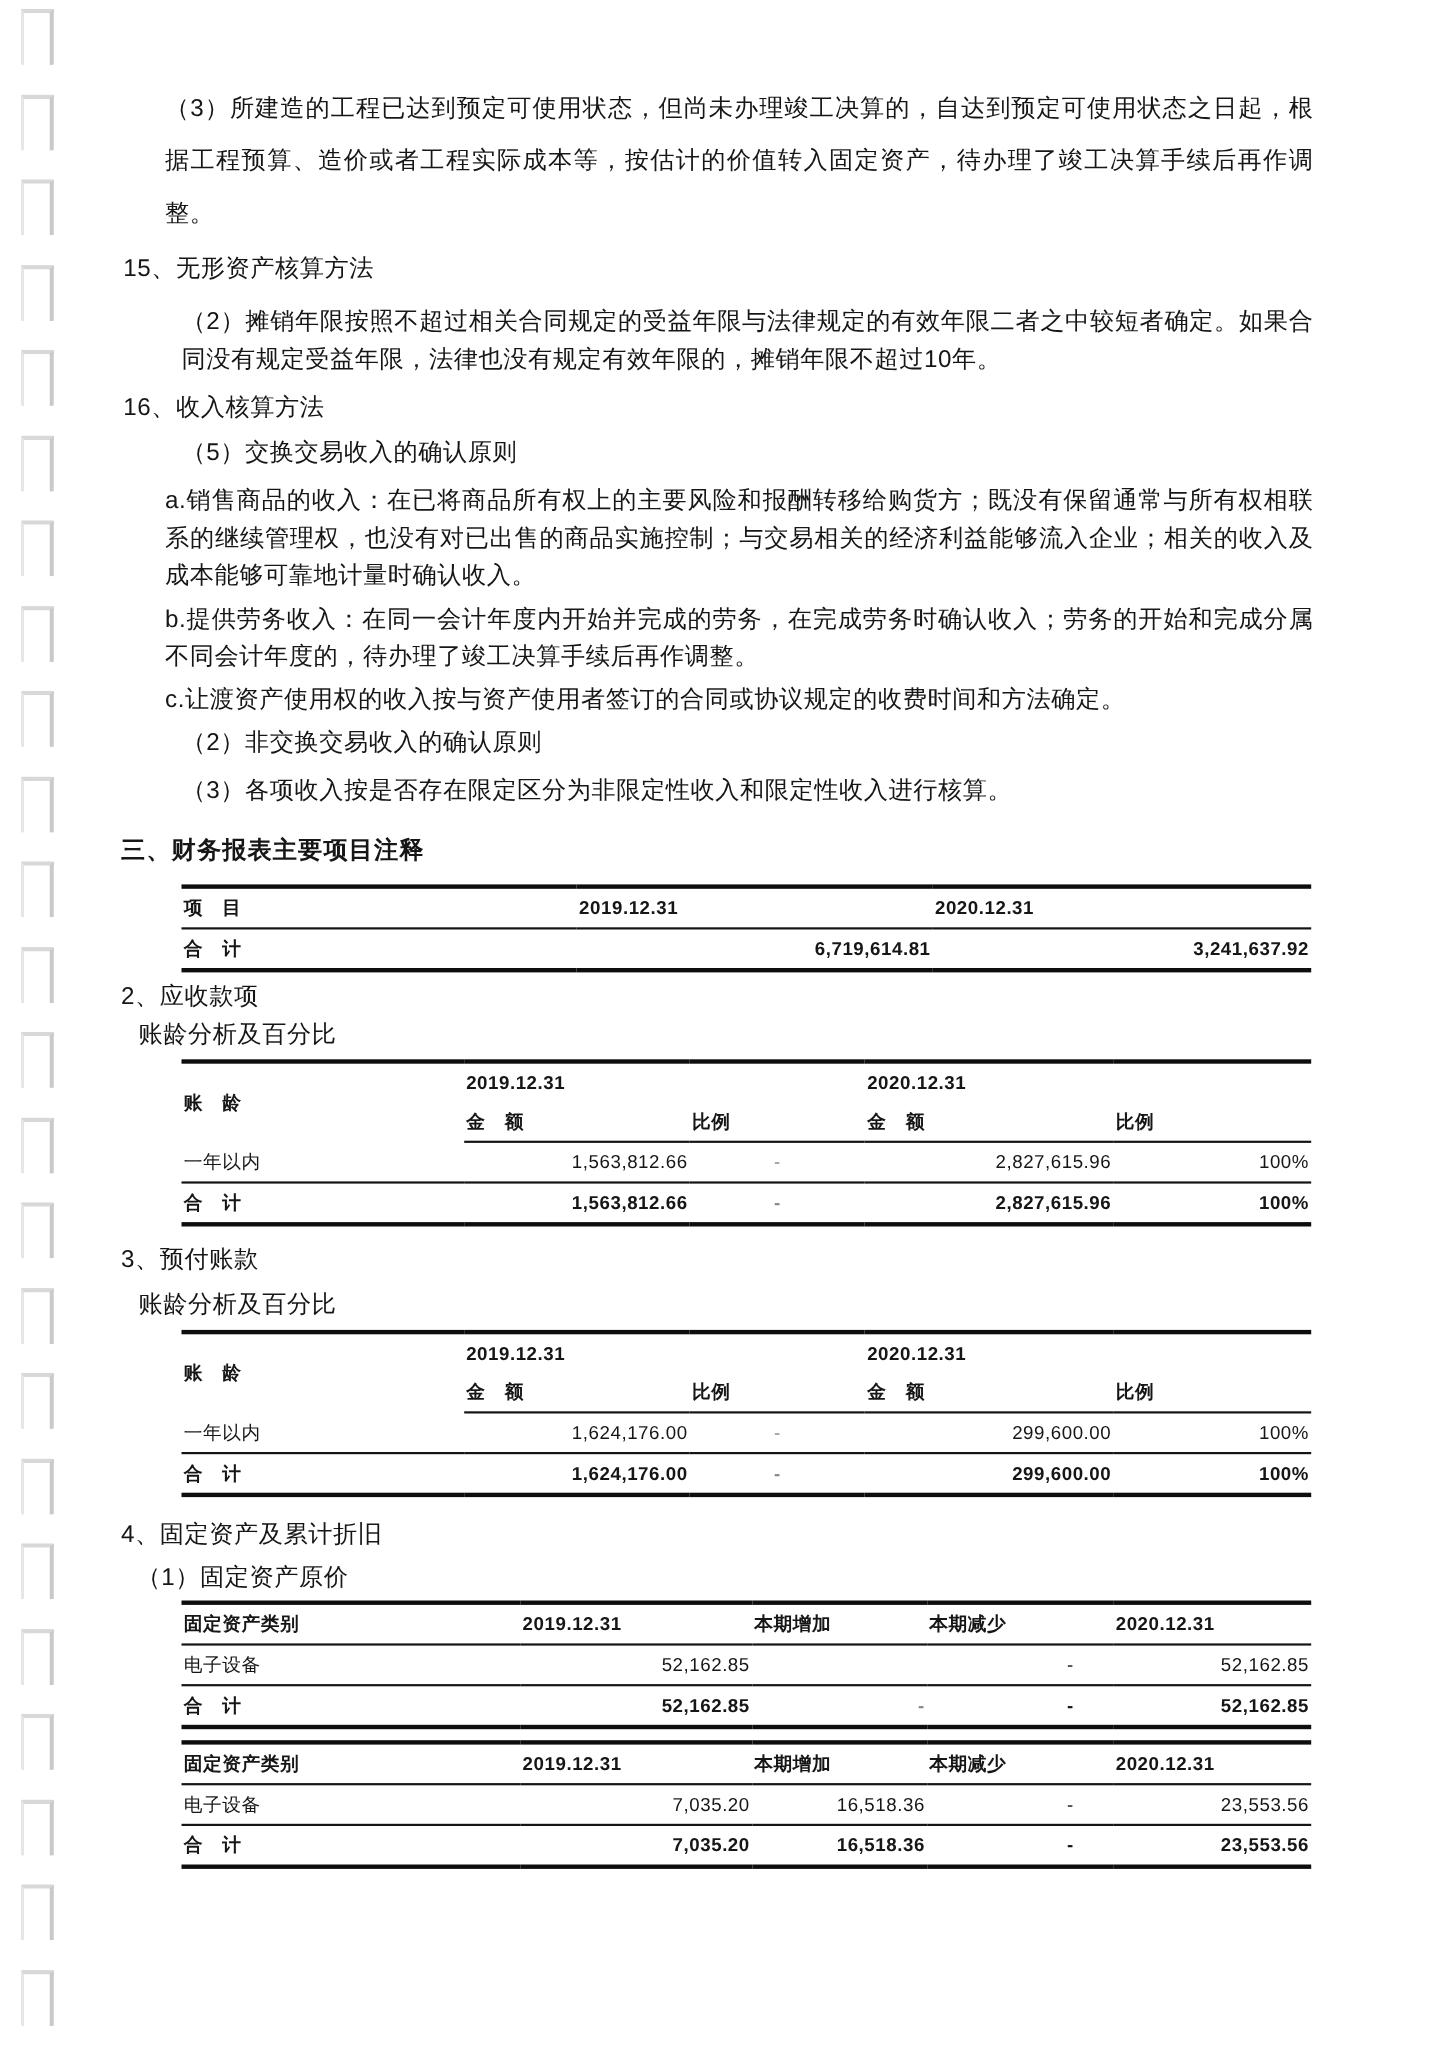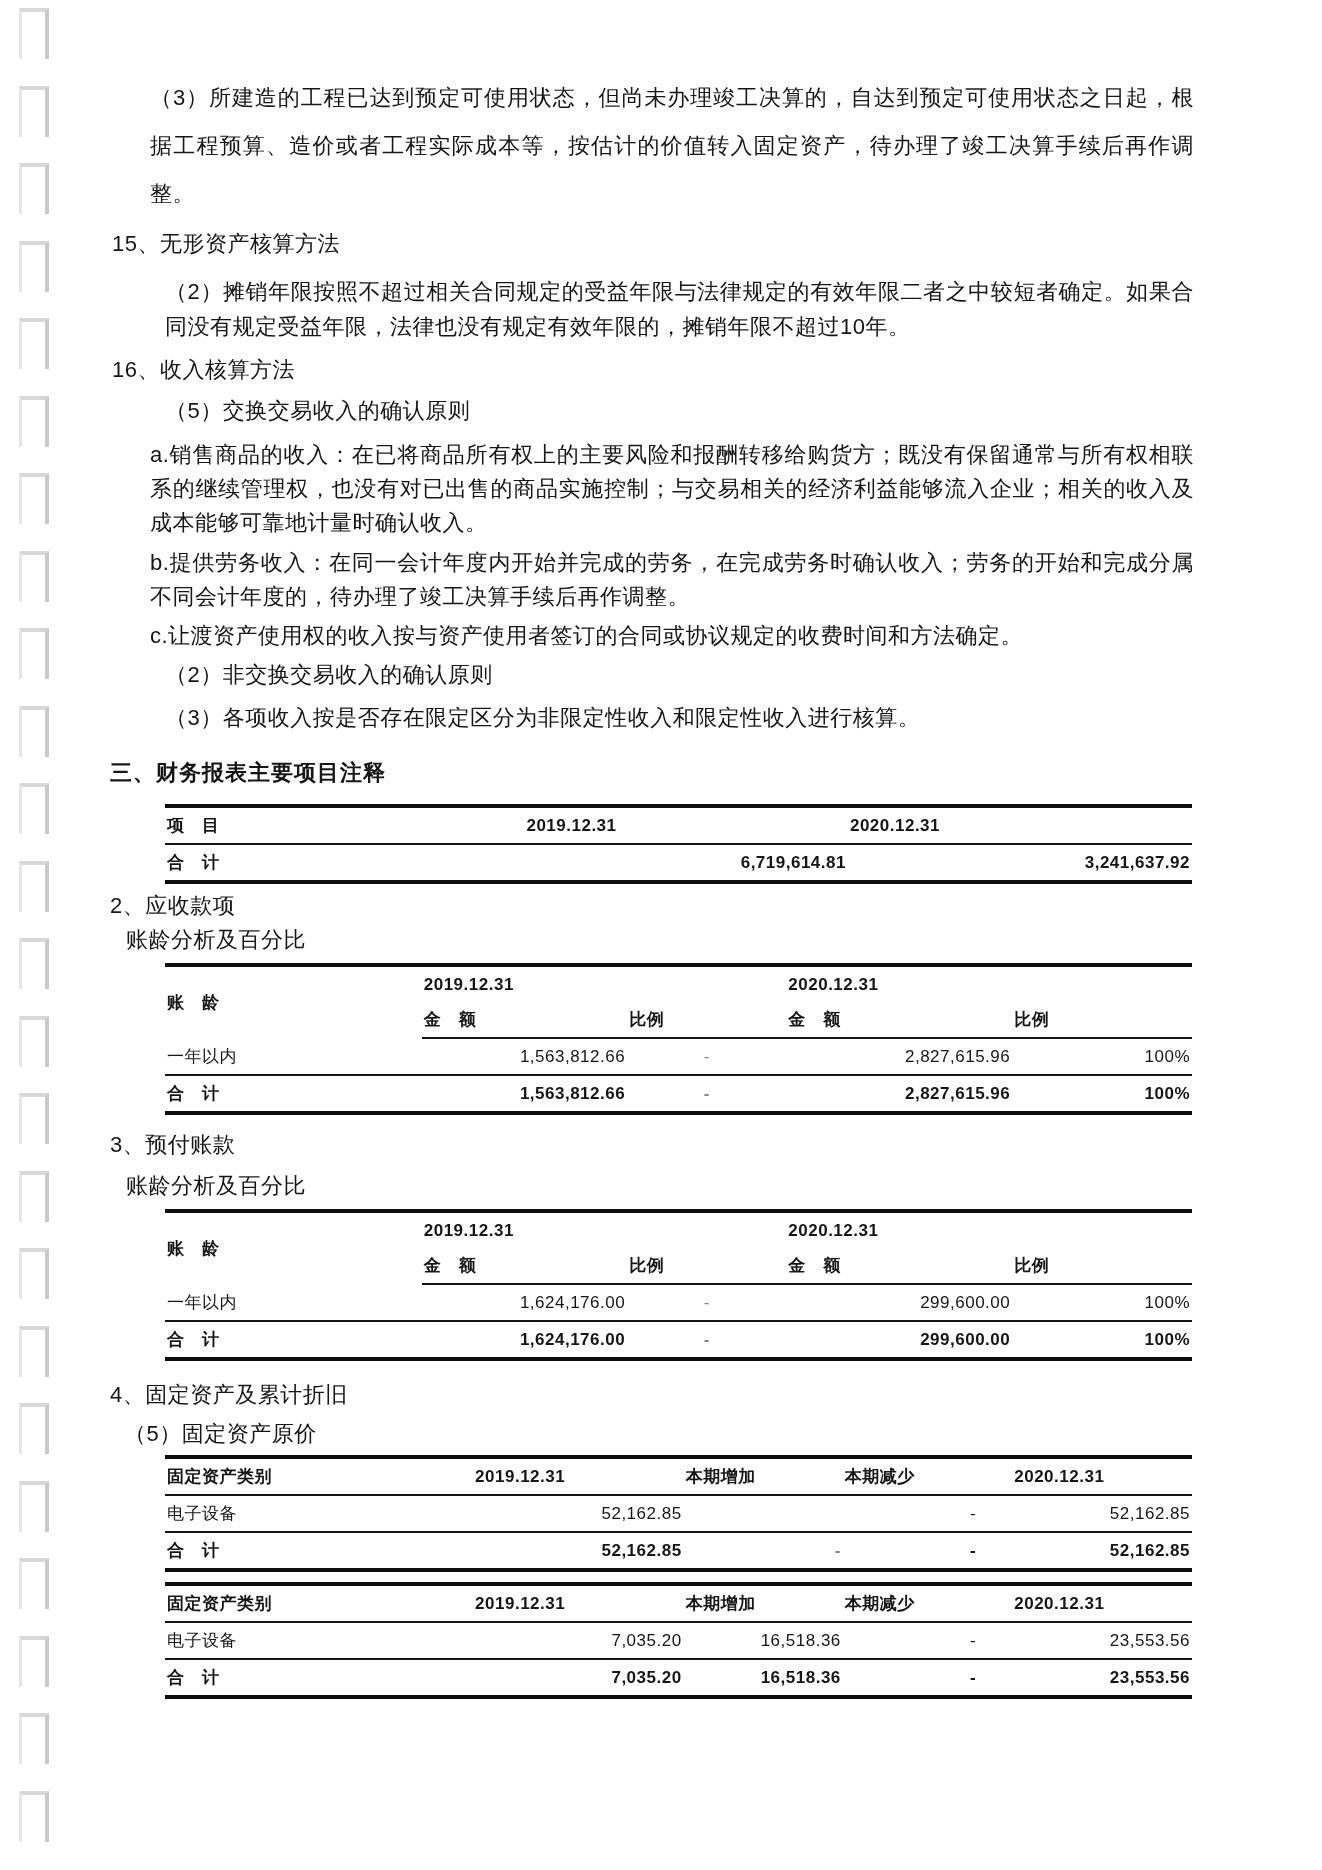--- a/index.html
+++ b/index.html
@@ -216,21 +216,21 @@
         <td class="num">1,624,176.00</td>
         <td class="ctr faint">-</td>
         <td class="num">299,600.00</td>
         <td class="num">100%</td>
       </tr>
     </tbody>
       </table>
 
     <div class="sub-title sub4-title">4、固定资产及累计折旧</div>
 
-    <div class="sub4p1">（5）固定资产原价</div>
+    <div class="sub4p1">（1）固定资产原价</div>
     <table class="fin t4">
       <colgroup>
           <col style="width:30%">
           <col style="width:20.5%">
           <col style="width:15.5%">
           <col style="width:16.5%">
           <col style="width:17.5%">
         </colgroup>
       <tbody>
           <tr class="rule">

